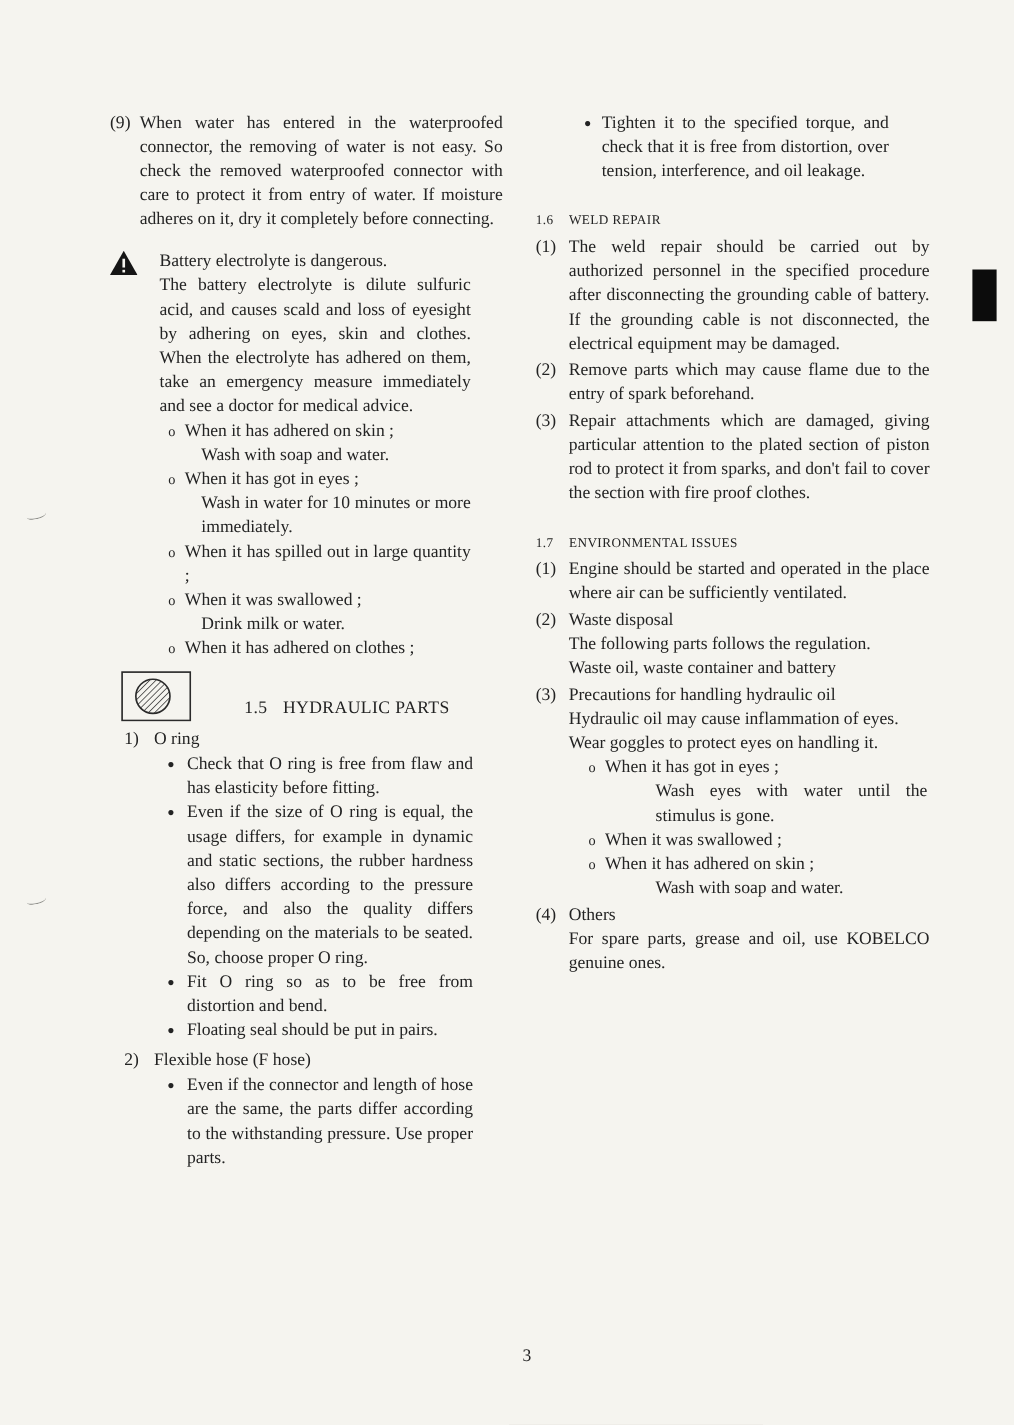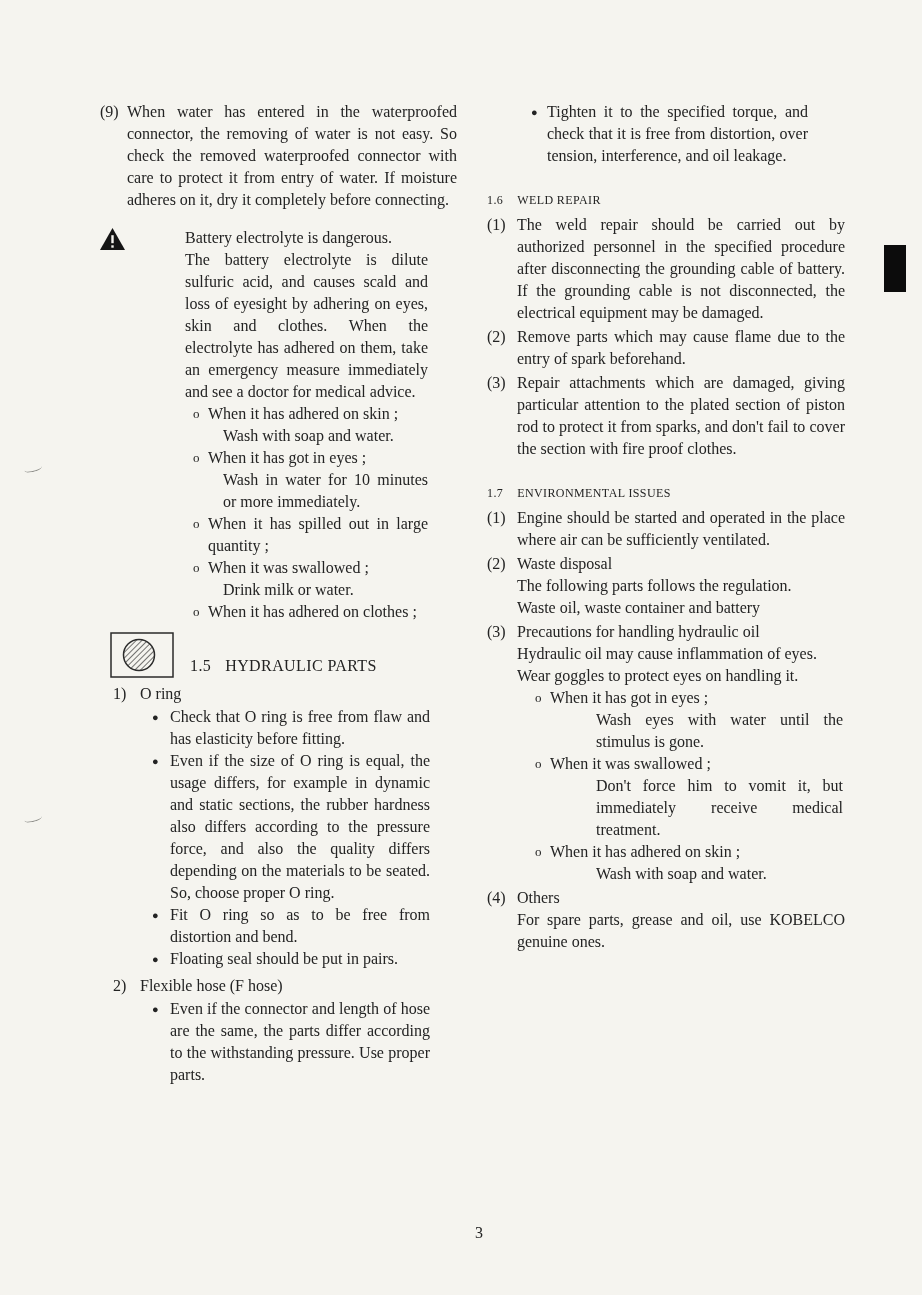--- a/index.html
+++ b/index.html
@@ -16,30 +16,30 @@
   .col { position:absolute; top:101px; }
   .col-left  { left:100px; width:357px; }
   .col-right { left:487px; width:358px; }
 
   .hang { display:flex; align-items:flex-start; }
   .lbl  { flex:0 0 27px; }
   .col-right .lbl { flex:0 0 30px; }
   .txt  { flex:1; text-align:justify; }
 
   
-  .warning { display:flex; margin-top:16px; margin-right:29px;gap:40px; }
+  .warning { display:flex; margin-top:16px; margin-right:29px; }
   .warn-icon { flex:0 0 45px; padding-top:1px; }
   .warn-content { flex:1; }
   .case-head { display:flex; margin-left:8px; }
   .case-marker { flex:0 0 15px; font-size:13px; }
   .case-when { flex:1; text-align:justify; }
   .case-action { margin-left:38px; text-align:justify; }
 
   
-  .sec15-head { display:flex; align-items:flex-end; margin-top:9px; margin-left:10px; }
+  .sec15-head { display:flex; align-items:flex-end; margin-top:9px; margin-left:10px;gap:32px; }
   .hyd-icon { width:64px; height:46px; margin-right:16px; }
   .sec-heading { letter-spacing:0.4px; padding-bottom:1px; white-space:nowrap; }
   .sec-no { display:inline-block; margin-right:14px; }
 
   .numbered { display:flex; margin-top:5px; margin-left:13px; }
   .numbered .lbl { flex:0 0 27px; }
   .bullets { margin-left:52px; margin-right:27px; margin-top:1px; }
   .bullet-item { display:flex; }
   .b-mark { flex:0 0 18px; font-size:11px; line-height:22px; }
   .b-text { flex:1; text-align:justify; }
@@ -234,21 +234,20 @@
               <span class="case-marker">o</span>
               <div class="case-when">When it has got in eyes ;</div>
             </div>
             <div class="case-action">Wash eyes with water until the stimulus is gone.</div>
           </div>
           <div>
             <div class="case-head">
               <span class="case-marker">o</span>
               <div class="case-when">When it was swallowed ;</div>
             </div>
-            <div class="case-action">Don't force him to vomit it, but immediately receive medical treatment.</div>
           </div>
           <div>
             <div class="case-head">
               <span class="case-marker">o</span>
               <div class="case-when">When it has adhered on skin ;</div>
             </div>
             <div class="case-action">Wash with soap and water.</div>
           </div>
         </div>
       </div>

